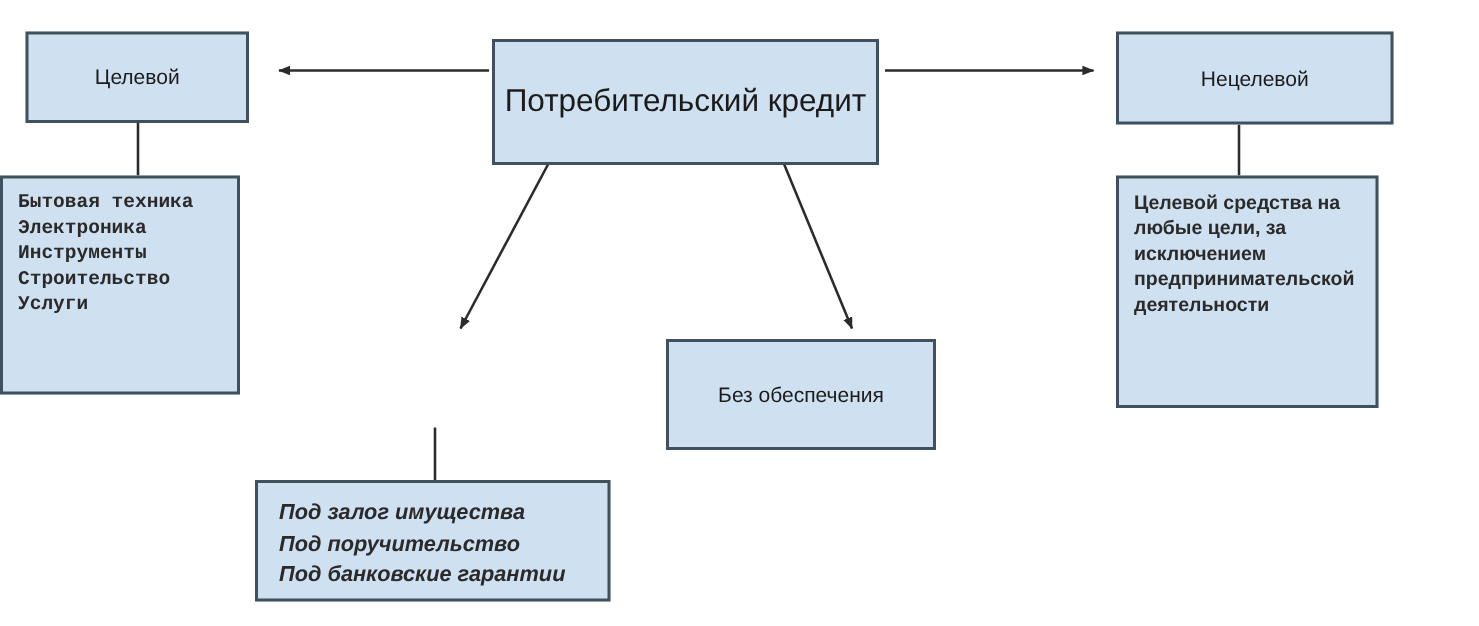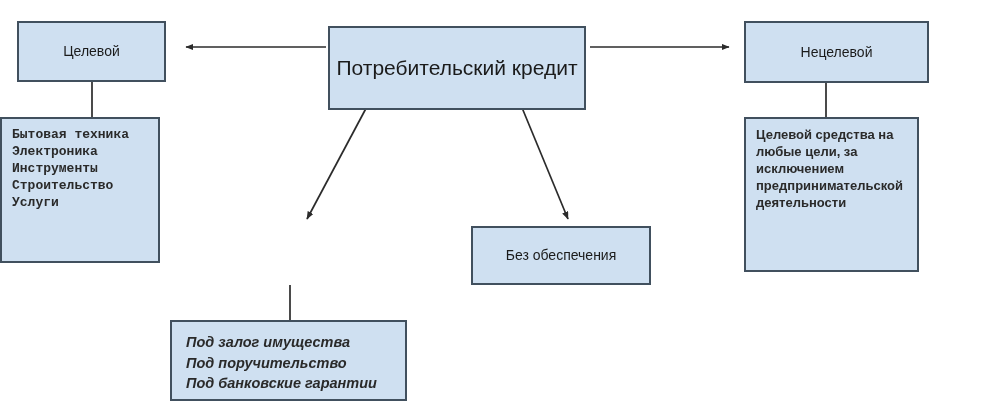--- a/index.html
+++ b/index.html
@@ -123,15 +123,15 @@
     <span class="list-lines">Целевой средства на любые цели, за исключением предпринимательской деятельности</span>
   </div>
 
 
   <div class="node list-node sub-list-node" style="left:170px; top:320px; width:237px; height:81px;font-style:italic;">
     <span class="list-lines">Под залог имущества
 Под поручительство
 Под банковские гарантии</span>
   </div>
 
-  <div class="node branch-node" style="left:471px; top:226px; width:180px; height:59px;">Без обеспечения</div>
+  <div class="node branch-node" style="left:444px; top:226px; width:180px; height:74px;">Без обеспечения</div>
 
 </div>
 
 </body></html>

